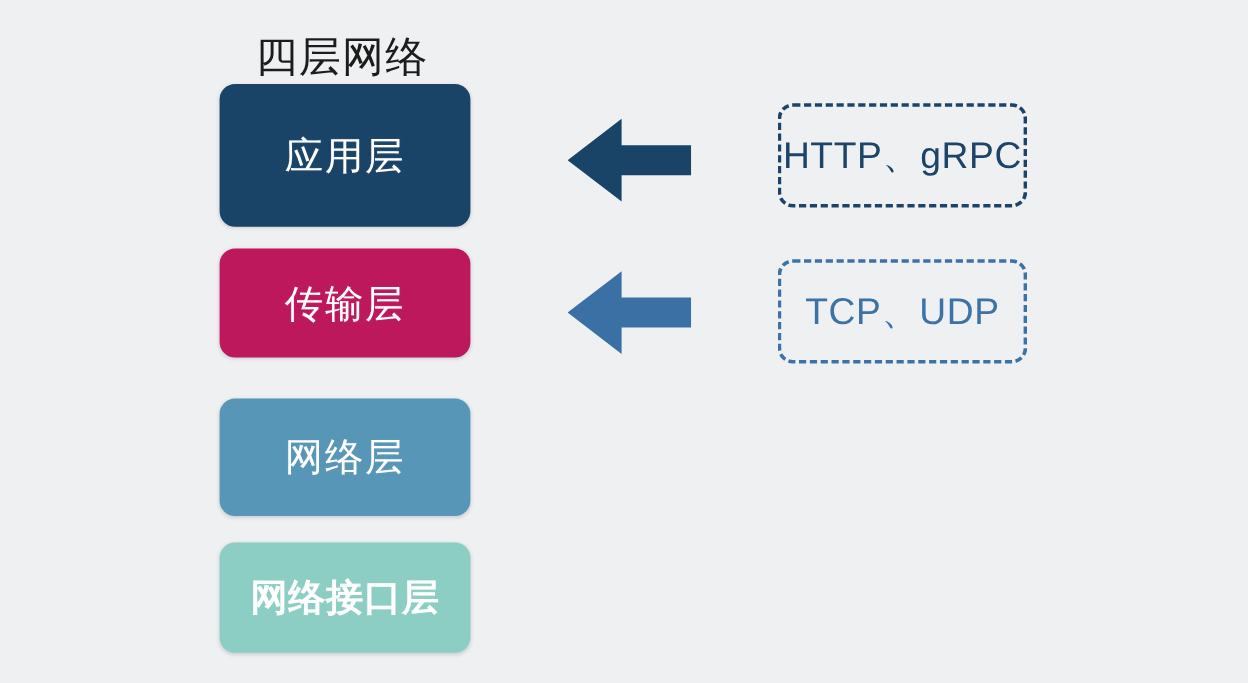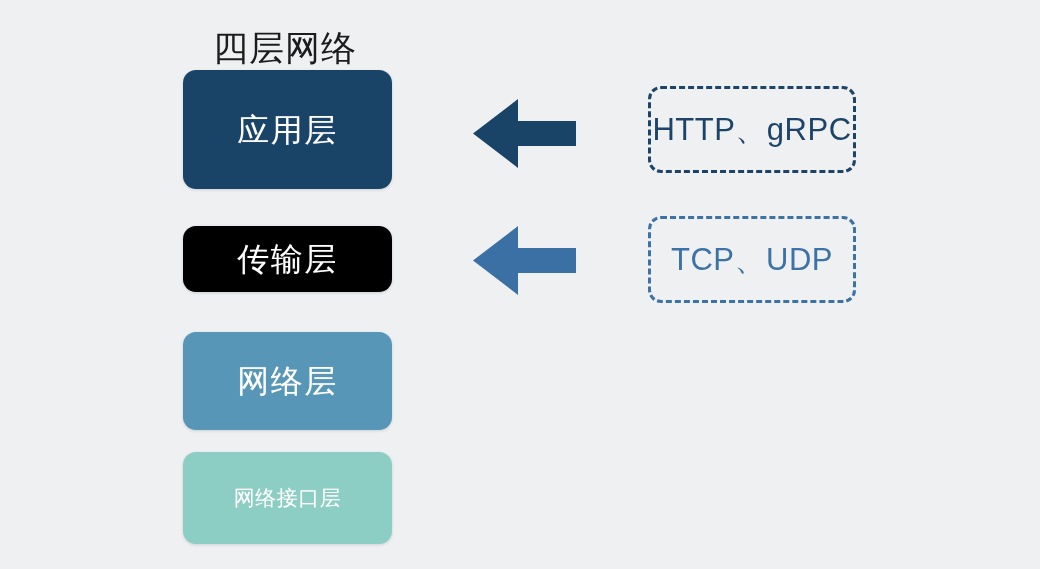--- a/index.html
+++ b/index.html
@@ -55,26 +55,27 @@
   }
   .layer-label {
     color: #ffffff;
     font-size: 32px;
     line-height: 36px;
     letter-spacing: 1.5px;
     white-space: nowrap;
     text-shadow: 0 0 1px rgba(255,255,255,0.25);
   }
   .layer-label.small {
-    font-size: 21px;
+    font-size: 31px;
     letter-spacing: 0.5px;
+    font-weight: bold;
   }
 
   #layer-0 { top: 0px;   height: 119px; background: #194468; align-items: center; }
-  #layer-1 { top: 156px; height: 66px;  background: #000000; }
+  #layer-1 { top: 137px; height: 91px;  background: #be185d; }
   #layer-2 { top: 262px; height: 98px;  background: #5796b6; }
   #layer-3 { top: 382px; height: 92px;  background: #8ccec3; }
 
   
   .arrow {
     position: absolute;
     width: 103px;
     height: 73px;
   }
   #arrow-0 { left: 473px; top: 97px; }

